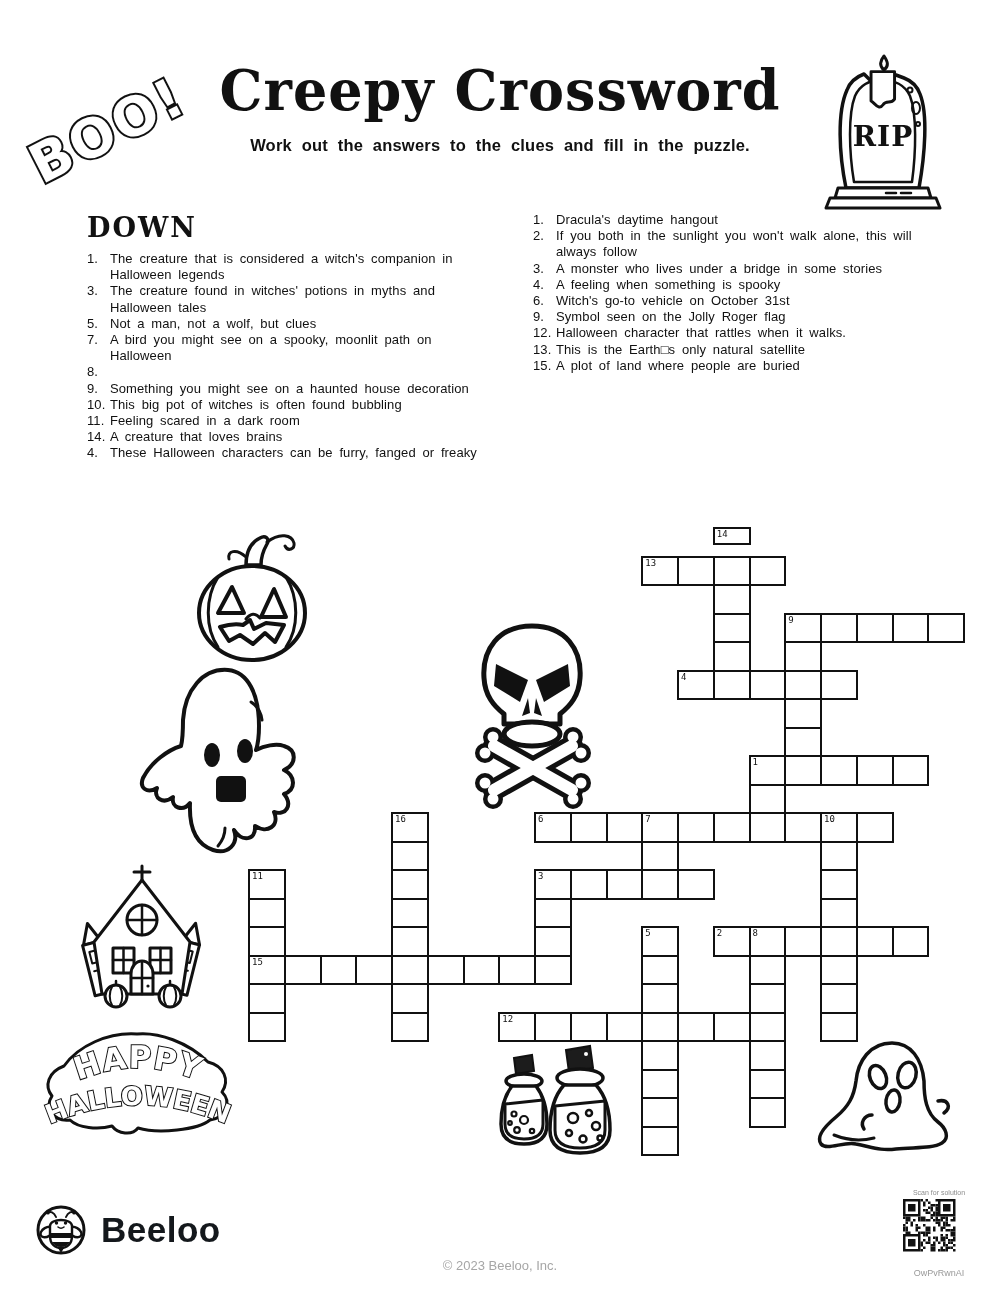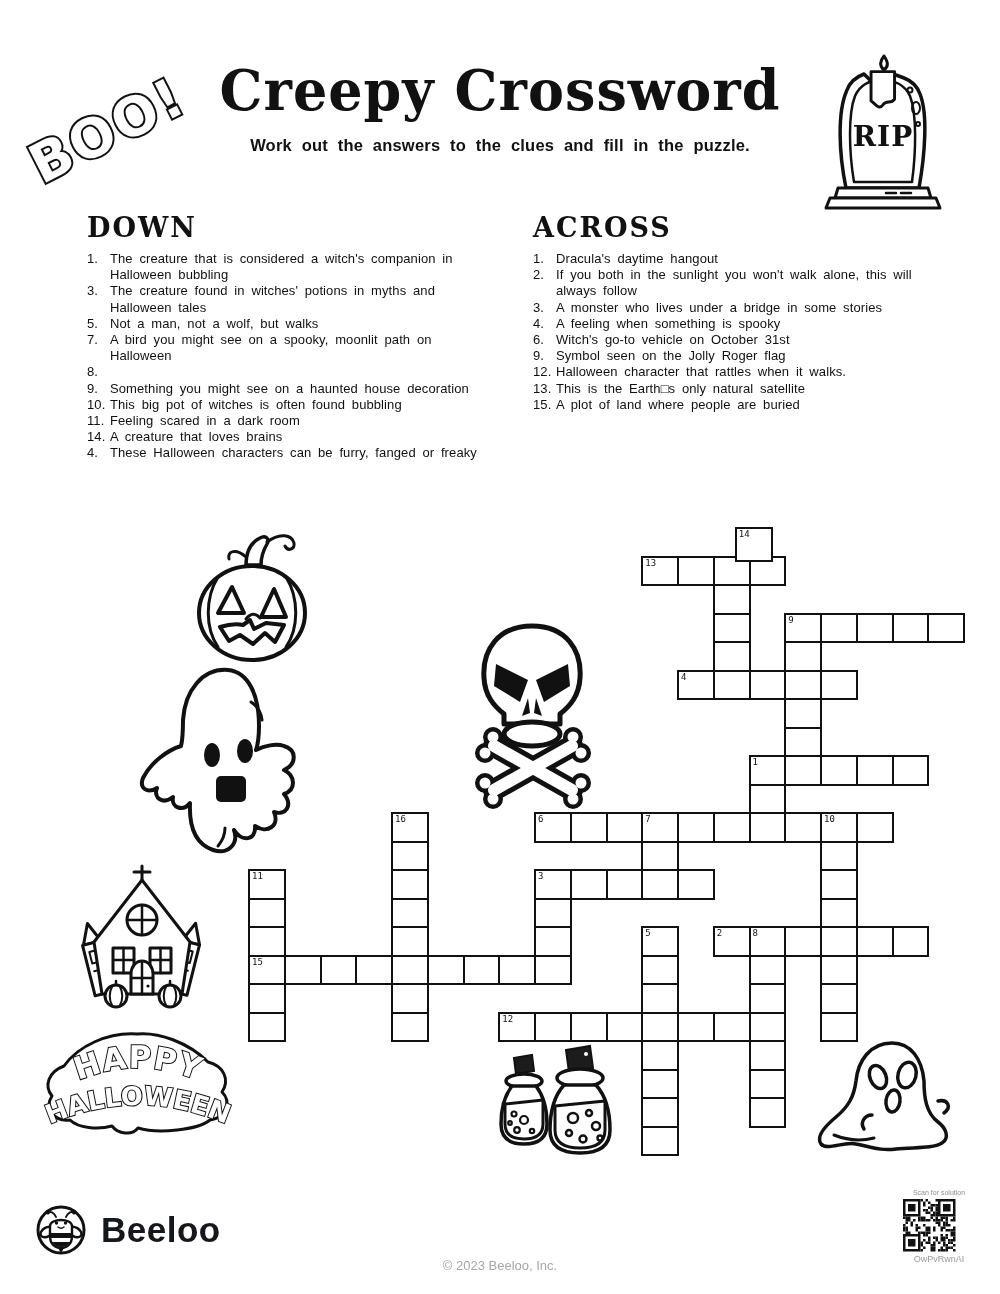--- a/index.html
+++ b/index.html
@@ -37,21 +37,21 @@
   .ln{fill:none;stroke:#111;stroke-linecap:round;stroke-linejoin:round;}
   .fw{fill:#fff;stroke:#111;stroke-linecap:round;stroke-linejoin:round;}
 
   
   .brand{left:35px;top:1204px;display:flex;align-items:center;gap:14px;}
   .brand-name{font-size:35px;font-weight:700;letter-spacing:.5px;color:#14181c;}
   .copyright{left:0;top:1258px;width:1000px;text-align:center;
     font-size:13px;color:#a6a6a6;}
   .qr-block{left:903px;top:1189px;width:72px;text-align:center;}
   .qr-top{font-size:7px;color:#8d8d8d;margin-bottom:3px;}
-  .qr-bottom{font-size:9px;color:#9a9a9a;margin-top:2px;}
+  .qr-bottom{font-size:9px;color:#9a9a9a;margin-top:16px;}
   #qr{margin:0 auto;}
   .outline-txt{paint-order:stroke;}
 </style>
 </head>
 <body>
 
 <div class="abs boo-wrap">
   <svg width="180" height="140" viewBox="0 0 180 140">
     <text x="90" y="88" text-anchor="middle" transform="rotate(-27 90 80)" font-family="DejaVu Sans, sans-serif" font-weight="bold" font-size="54" fill="#fff" stroke="#111" stroke-width="4" class="outline-txt" letter-spacing="2">BOO!</text>
   </svg>
@@ -75,29 +75,29 @@
     <line class="ln" stroke-width="2.5" x1="62" y1="143" x2="88" y2="143" stroke-dasharray="10 5"></line>
     <text x="59" y="96" text-anchor="middle" font-family="DejaVu Serif, serif" font-weight="bold" font-size="28" fill="#111" letter-spacing="1">RIP</text>
   </svg>
 </div>
 
 <div class="abs clue-col" id="down-col">
   <h2>DOWN</h2>
   <div class="clue-list" id="down-list">
       <div class="clue">
         <span class="num">1.</span>
-        <span class="txt">The creature that is considered a witch's companion in Halloween bubbling</span>
+        <span class="txt">The creature that is considered a witch's companion in Halloween legends</span>
       </div>
       <div class="clue">
         <span class="num">3.</span>
         <span class="txt">The creature found in witches' potions in myths and Halloween tales</span>
       </div>
       <div class="clue">
         <span class="num">5.</span>
-        <span class="txt">Not a man, not a wolf, but walks</span>
+        <span class="txt">Not a man, not a wolf, but clues</span>
       </div>
       <div class="clue">
         <span class="num">7.</span>
         <span class="txt">A bird you might see on a spooky, moonlit path on Halloween</span>
       </div>
       <div class="clue">
         <span class="num">8.</span>
       </div>
       <div class="clue">
         <span class="num">9.</span>
@@ -115,21 +115,20 @@
         <span class="num">14.</span>
         <span class="txt">A creature that loves brains</span>
       </div>
       <div class="clue">
         <span class="num">4.</span>
         <span class="txt">These Halloween characters can be furry, fanged or freaky</span>
       </div>
     </div>
 </div>
 <div class="abs clue-col" id="across-col">
-  <h2>ACROSS</h2>
   <div class="clue-list" id="across-list">
       <div class="clue">
         <span class="num">1.</span>
         <span class="txt">Dracula's daytime hangout</span>
       </div>
       <div class="clue">
         <span class="num">2.</span>
         <span class="txt">If you both in the sunlight you won't walk alone, this will always follow</span>
       </div>
       <div class="clue">
@@ -238,21 +237,21 @@
     <div class="cell" style="left: 250.25px; top: 484.5px; width: 37.75px; height: 30.5px;">
       <span class="lbl">12</span>
     </div>
     <div class="cell" style="left: 286px; top: 484.5px; width: 37.75px; height: 30.5px;"></div>
     <div class="cell" style="left: 321.75px; top: 484.5px; width: 37.75px; height: 30.5px;"></div>
     <div class="cell" style="left: 357.5px; top: 484.5px; width: 37.75px; height: 30.5px;"></div>
     <div class="cell" style="left: 393.25px; top: 484.5px; width: 37.75px; height: 30.5px;"></div>
     <div class="cell" style="left: 429px; top: 484.5px; width: 37.75px; height: 30.5px;"></div>
     <div class="cell" style="left: 464.75px; top: 484.5px; width: 37.75px; height: 30.5px;"></div>
     <div class="cell" style="left: 500.5px; top: 484.5px; width: 37.75px; height: 30.5px;"></div>
-    <div class="cell" style="left: 464.75px; top: 0px; width: 37.75px; height: 35px; margin-left: 22px;">
+    <div class="cell" style="left: 464.75px; top: 0px; width: 37.75px; height: 18px;">
       <span class="lbl">14</span>
     </div>
     <div class="cell" style="left: 464.75px; top: 57px; width: 37.75px; height: 30.5px;"></div>
     <div class="cell" style="left: 464.75px; top: 85.5px; width: 37.75px; height: 30.5px;"></div>
     <div class="cell" style="left: 464.75px; top: 114px; width: 37.75px; height: 30.5px;"></div>
     <div class="cell" style="left: 536.25px; top: 114px; width: 37.75px; height: 30.5px;"></div>
     <div class="cell" style="left: 536.25px; top: 171px; width: 37.75px; height: 30.5px;"></div>
     <div class="cell" style="left: 536.25px; top: 199.5px; width: 37.75px; height: 30.5px;"></div>
     <div class="cell" style="left: 500.5px; top: 256.5px; width: 37.75px; height: 30.5px;"></div>
     <div class="cell" style="left: 143px; top: 285px; width: 37.75px; height: 30.5px;">

